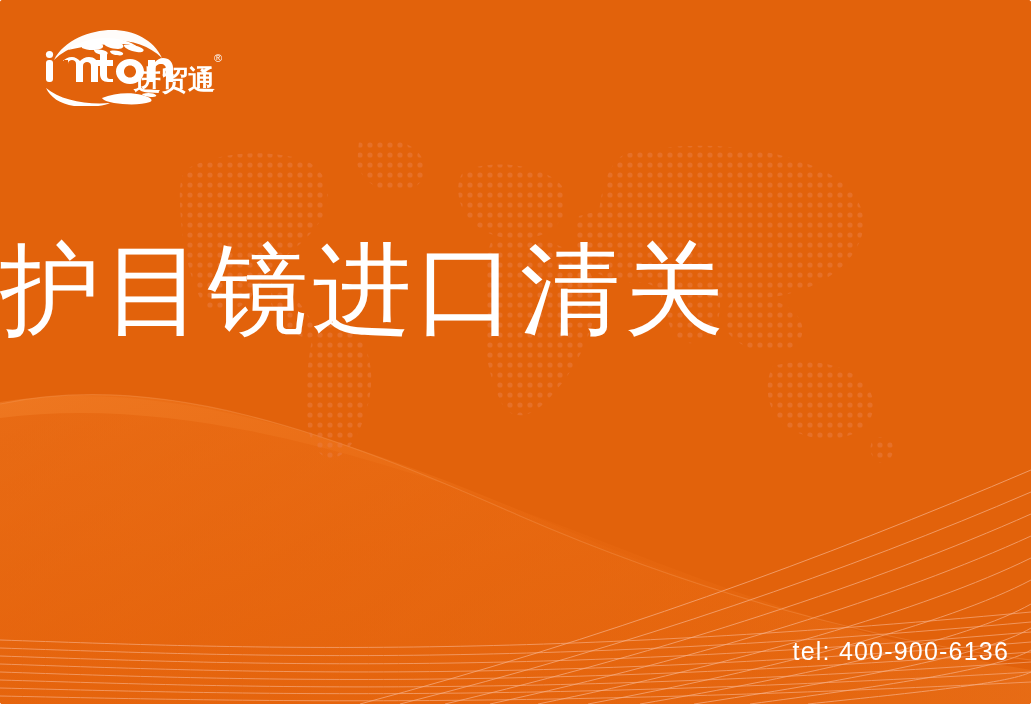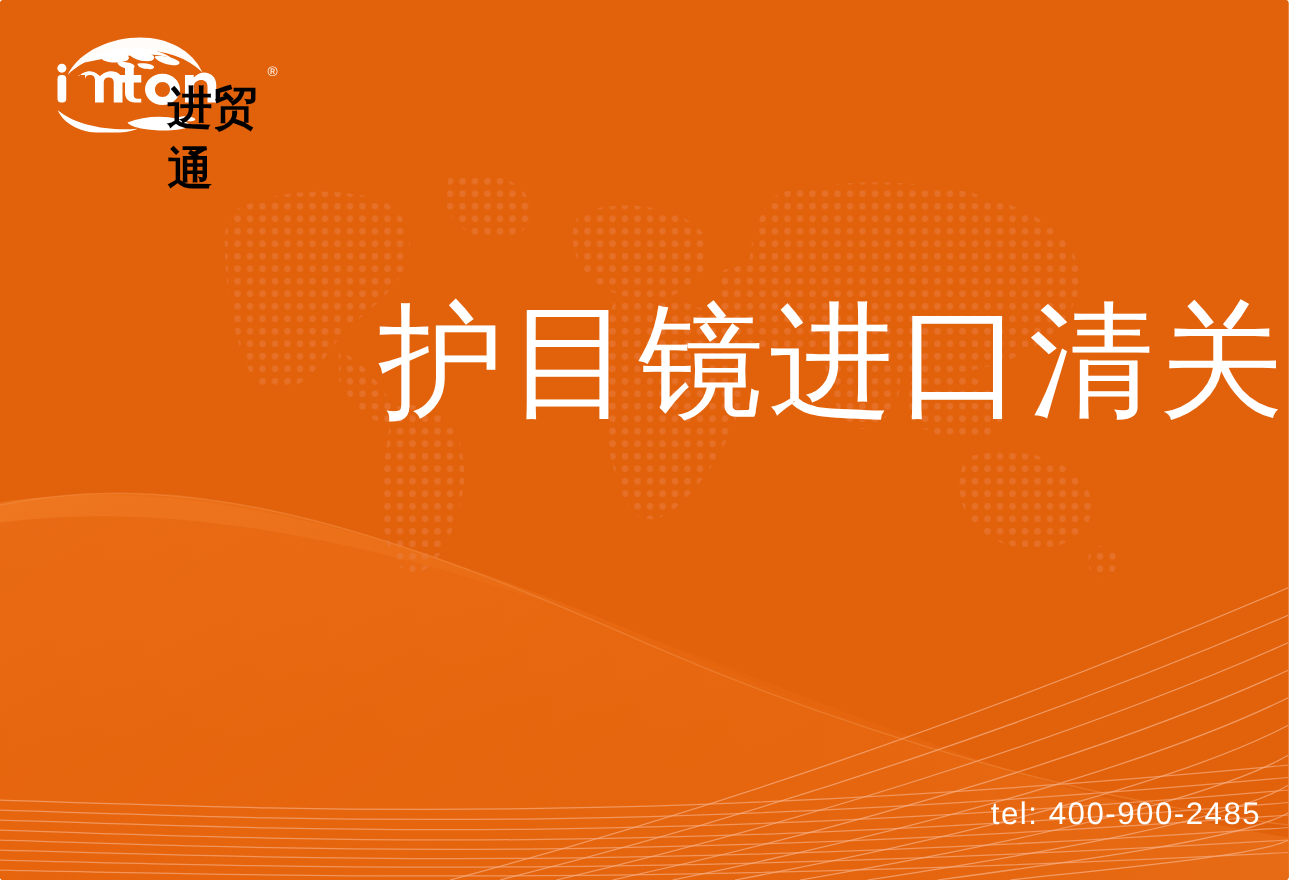--- a/index.html
+++ b/index.html
@@ -49,21 +49,21 @@
     height: 80px;
   }
   .logo svg { display: block; }
 
   
   .headline {
     position: absolute;
     left: 0;
     right: 0;
     top: 225px;
-    text-align: right;
+    text-align: left;
     color: #ffffff;
     font-size: 100px;
     line-height: 128px;
     letter-spacing: 4px;
     font-weight: 400;
     white-space: nowrap;
   }
   .headline-line-1 { display: block; }
   .headline-line-2 { display: block; }
 
@@ -225,24 +225,24 @@
 
       <g fill="#ffffff">
         <path d="M8,62 C22,74 48,79 72,77 C66,80 50,82 36,80 C22,78 12,71 8,62 Z"></path>
         <path d="M64,72 C76,67 92,66 104,69 C112,71 116,74 112,76 C104,79 88,79 76,77
                  C70,76 65,74 64,72 Z"></path>
         <path d="M104,68 C110,66 116,67 118,69 C119,70 117,71 114,71 C110,71 105,70 104,68 Z"></path>
       </g>
     </svg>
 
     <div style="position:absolute;left:0;top:0;width:180px;height:80px;pointer-events:none;">
-      <span style="position:absolute;left:96px;top:36px;font-size:36px;font-weight:700;color:#000000;letter-spacing:0px;font-family:'DejaVu Sans','Liberation Sans',sans-serif;">进贸通</span>
+      <span style="position:absolute;left:96px;top:36px;font-size:27px;font-weight:700;color:#ffffff;letter-spacing:0px;font-family:'DejaVu Sans','Liberation Sans',sans-serif;">进贸通</span>
       <span style="position:absolute;left:176px;top:26px;font-size:11px;color:#fff;font-family:'Liberation Sans',sans-serif;">®</span>
     </div>
   </div>
 
   <div class="headline">
     <span class="headline-line-1">护目镜进口清关</span>
   </div>
 
-  <div class="tel">tel: 400-900-2485</div>
+  <div class="tel">tel: 400-900-6136</div>
 
 </div>
 
 </body></html>

